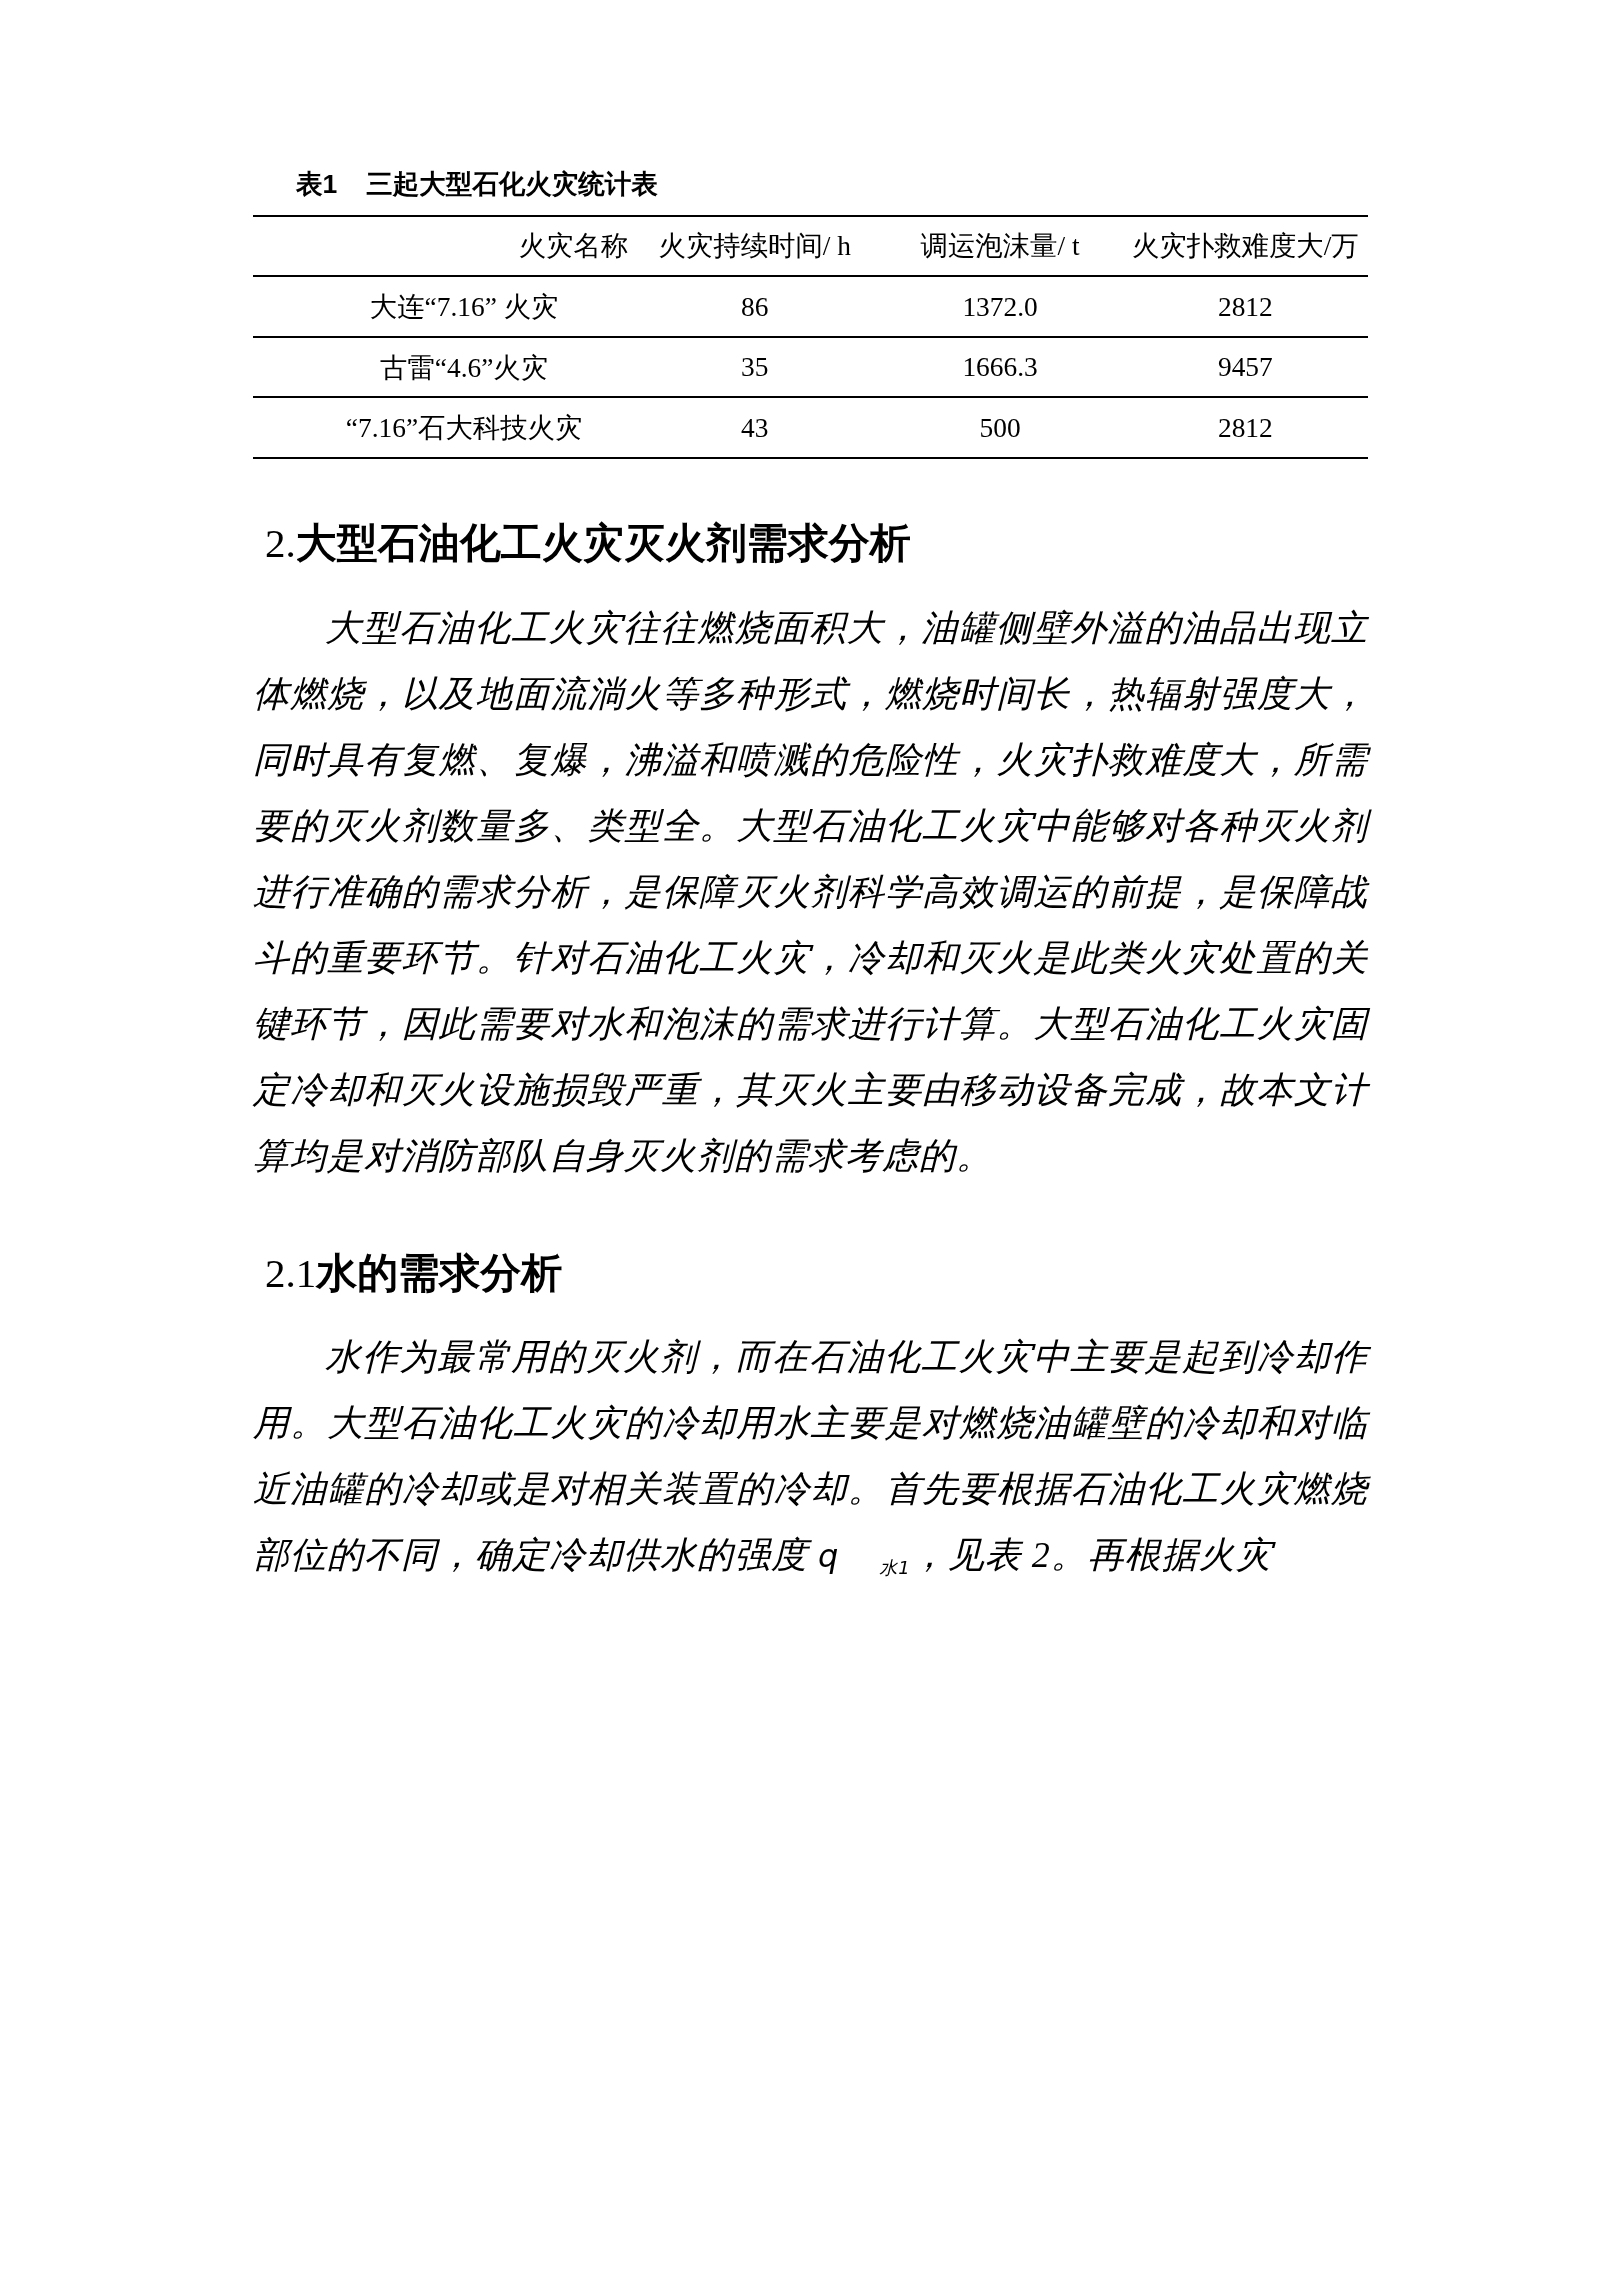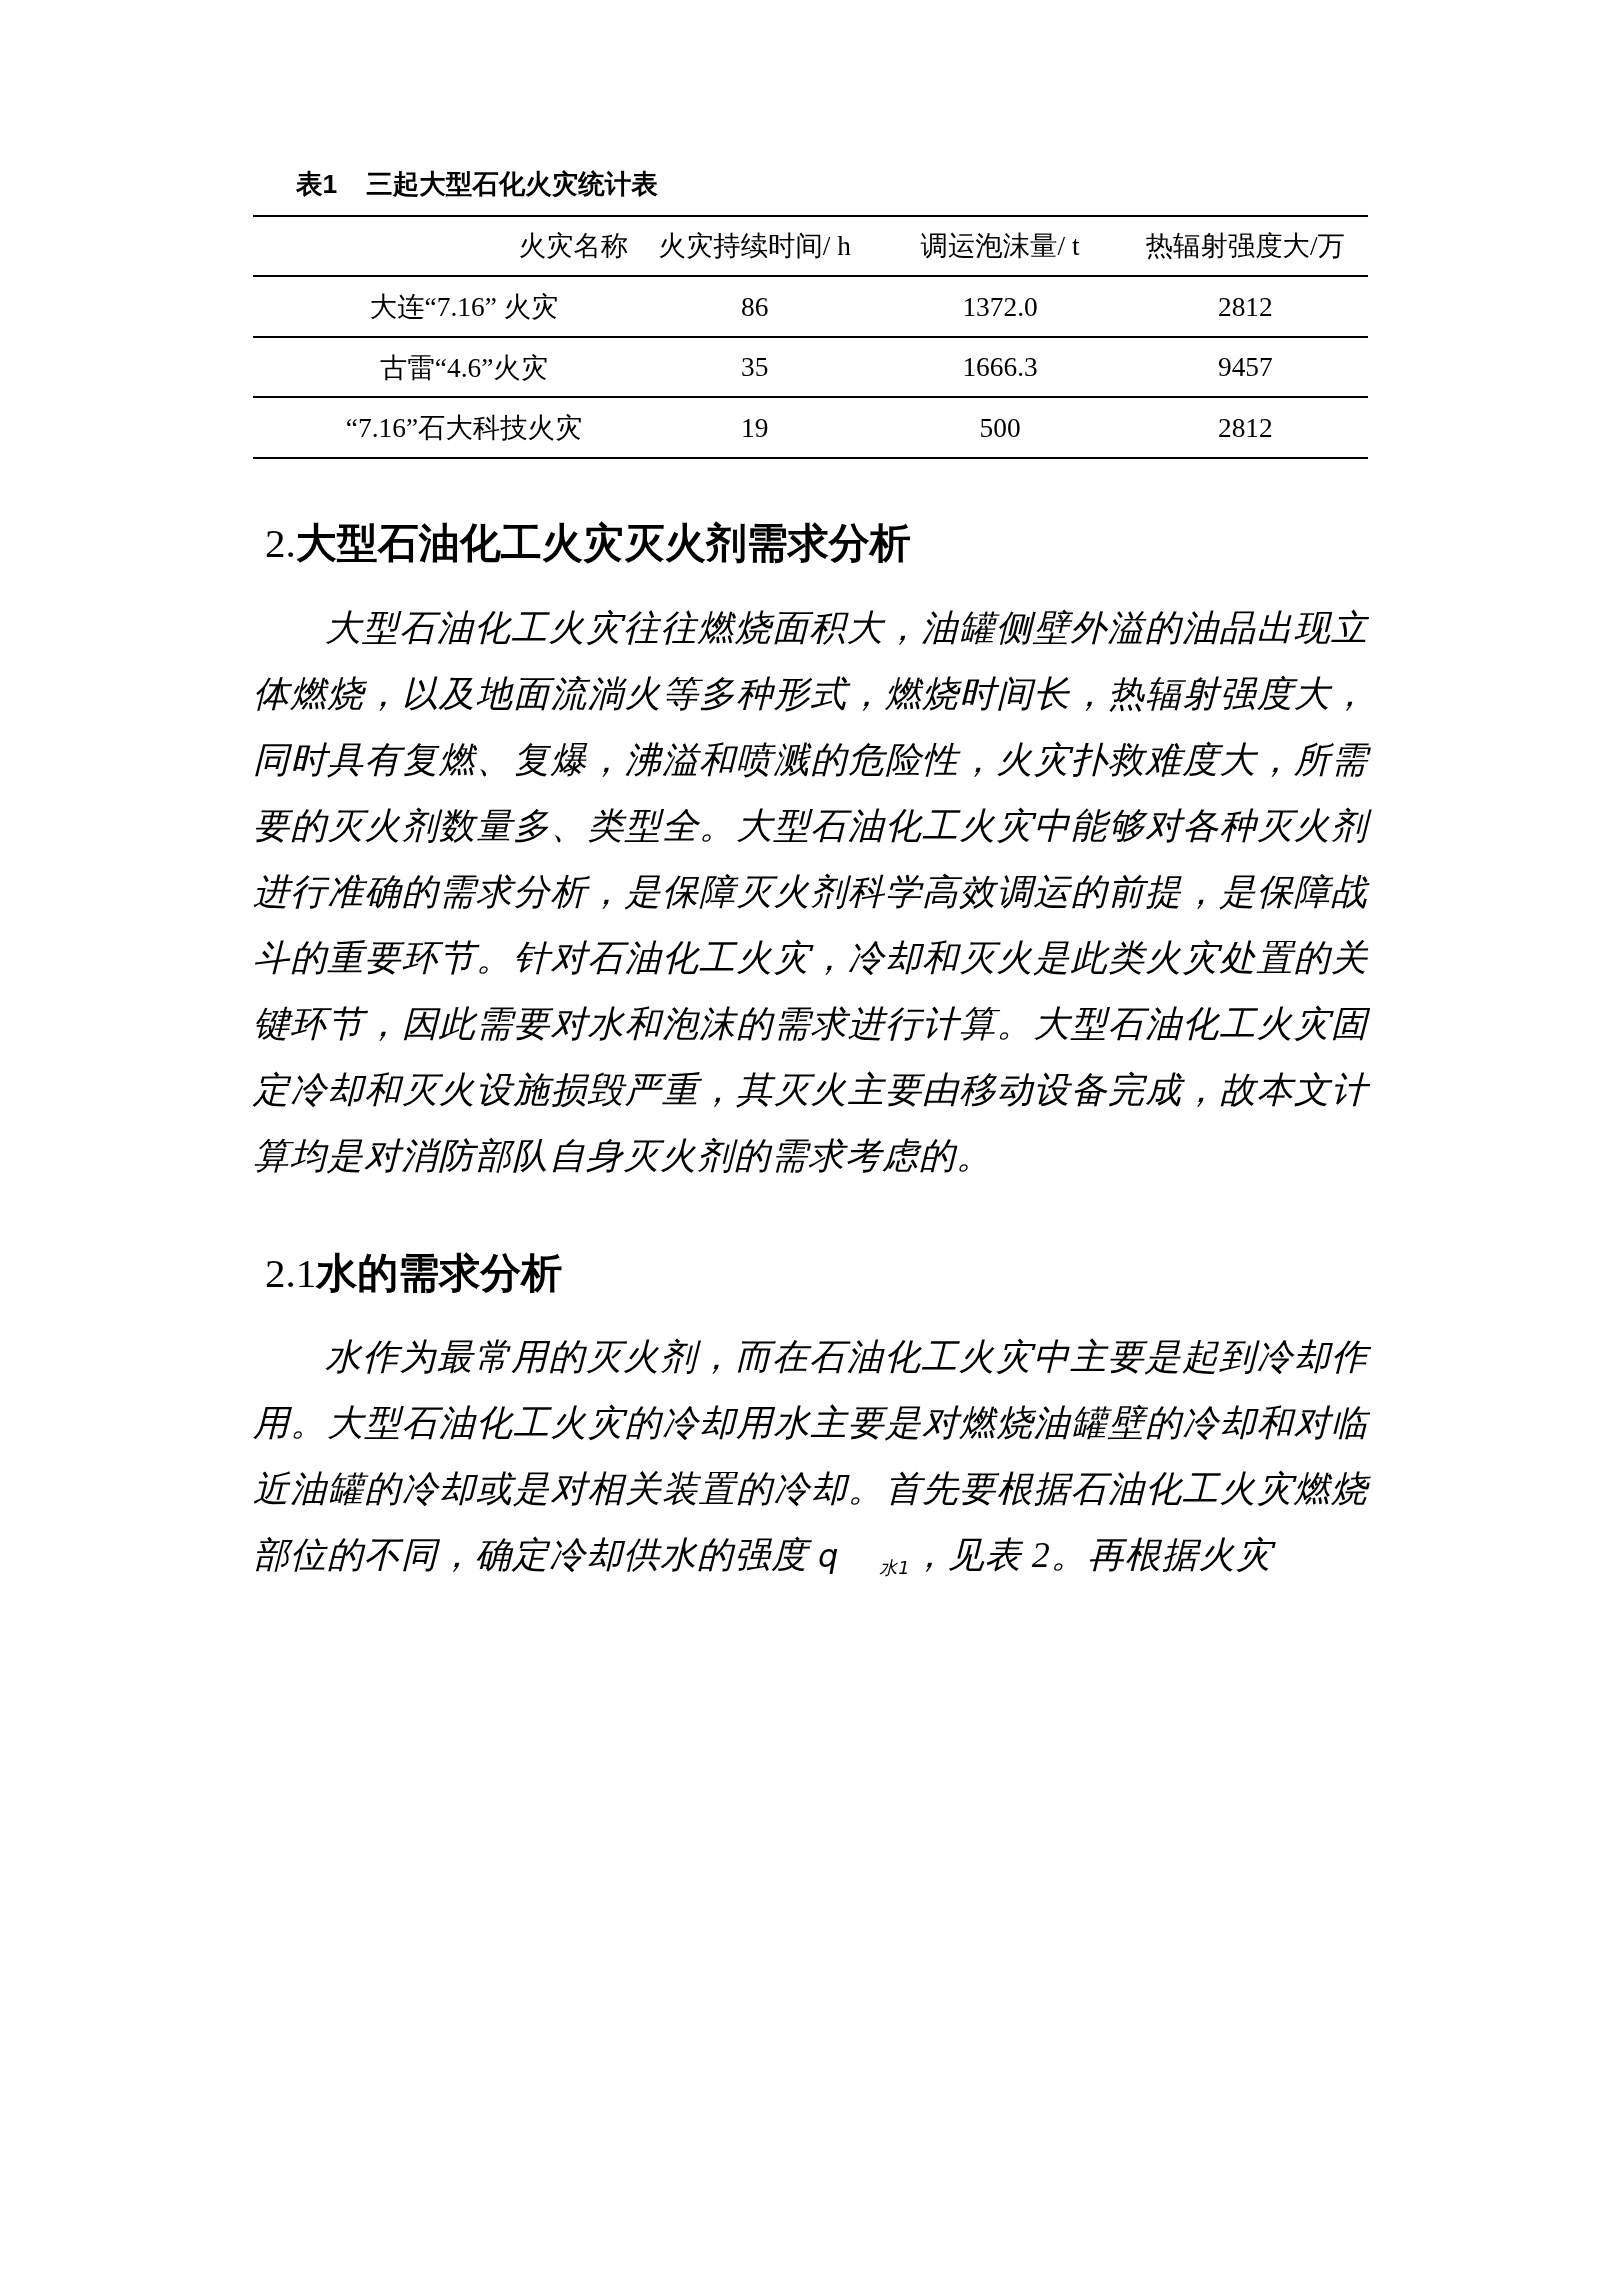--- a/index.html
+++ b/index.html
@@ -94,37 +94,37 @@
       <col style="width:34%">
       <col style="width:22%">
       <col style="width:22%">
       <col style="width:22%">
     </colgroup>
     <tbody>
       <tr>
         <th class="name-head">火灾名称</th>
         <th>火灾持续时间/ h</th>
         <th>调运泡沫量/ t</th>
-        <th>热辐射强度大/万</th>
+        <th>火灾扑救难度大/万</th>
       </tr>
       <tr>
         <td class="name-cell">大连“7.16” 火灾</td>
         <td>86</td>
         <td>1372.0</td>
         <td>2812</td>
       </tr>
       <tr>
         <td class="name-cell">古雷“4.6”火灾</td>
         <td>35</td>
         <td>1666.3</td>
         <td>9457</td>
       </tr>
       <tr>
         <td class="name-cell">“7.16”石大科技火灾</td>
-        <td>19</td>
+        <td>43</td>
         <td>500</td>
         <td>2812</td>
       </tr>
     </tbody>
   </table>
 
   <h2 class="section-heading">
     <span class="heading-number">2.</span><span>大型石油化工火灾灭火剂需求分析</span>
   </h2>
 

